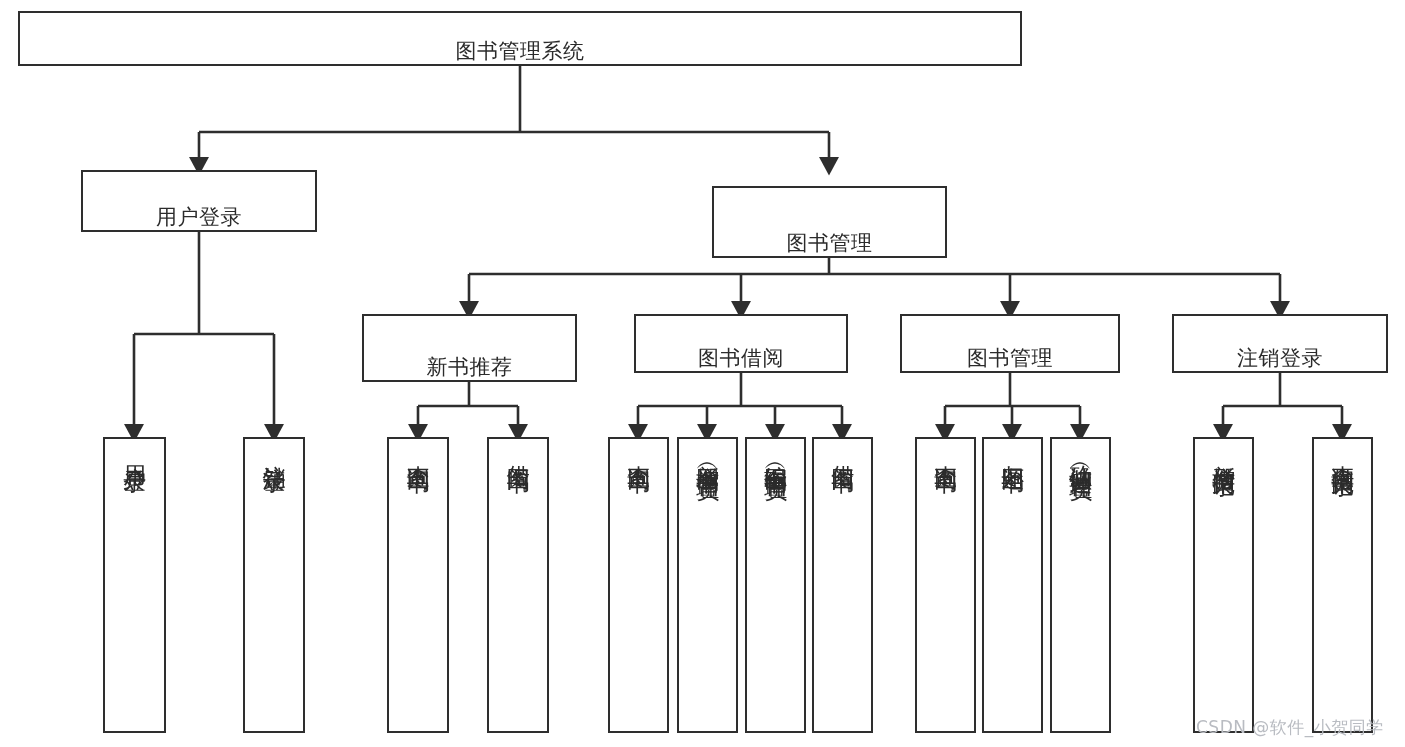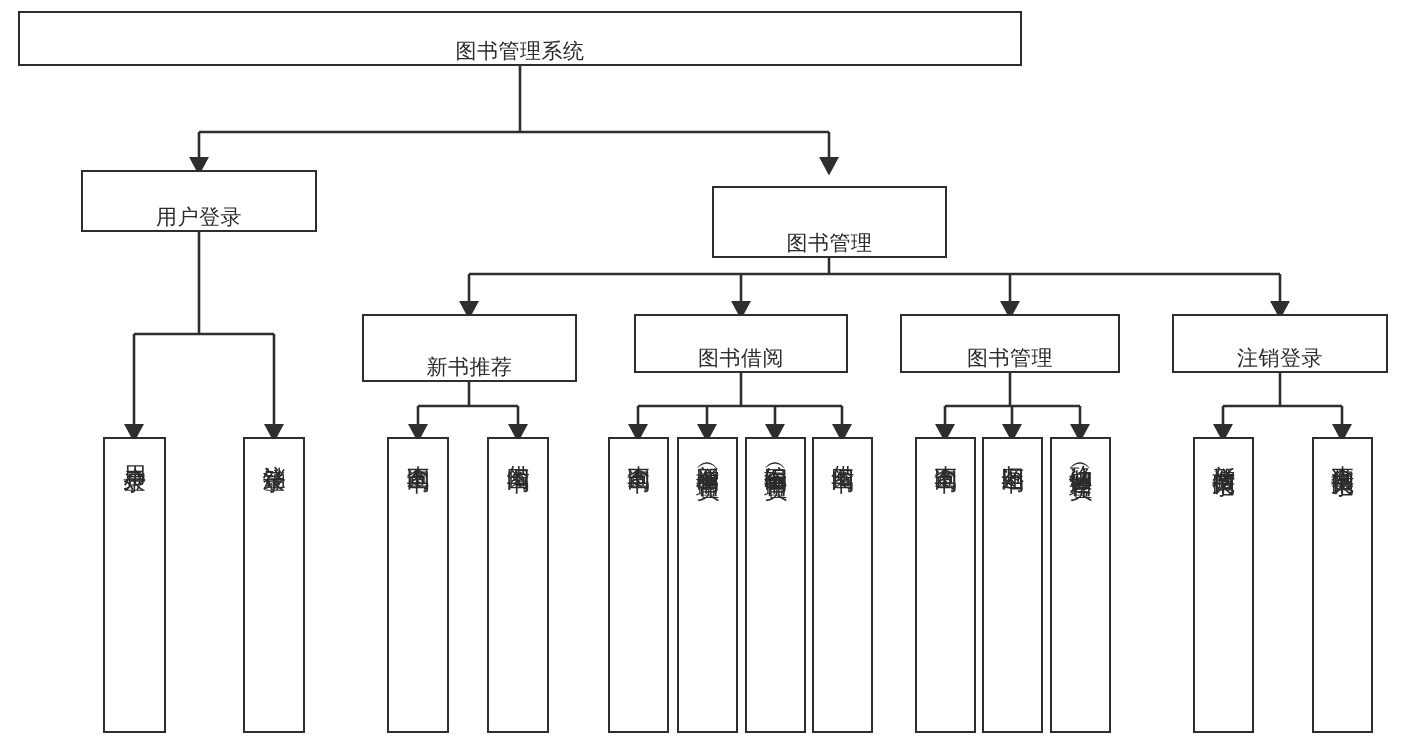--- a/index.html
+++ b/index.html
@@ -170,14 +170,15 @@
         <span class="node-label">确认归还（管理员）</span>
       </div>
       <div class="node vert" style="left: 1193px; top: 437px; width: 61px; height: 296px;">
         <span class="node-label">新增借阅记录</span>
       </div>
       <div class="node vert" style="left: 1312px; top: 437px; width: 61px; height: 296px;">
         <span class="node-label">查询借阅记录</span>
       </div>
     </div>
 
+  <div class="watermark" style="left: 1196px; top: 716px;">CSDN @软件_小贺同学</div>
 
 </div>
 
 </body></html>

